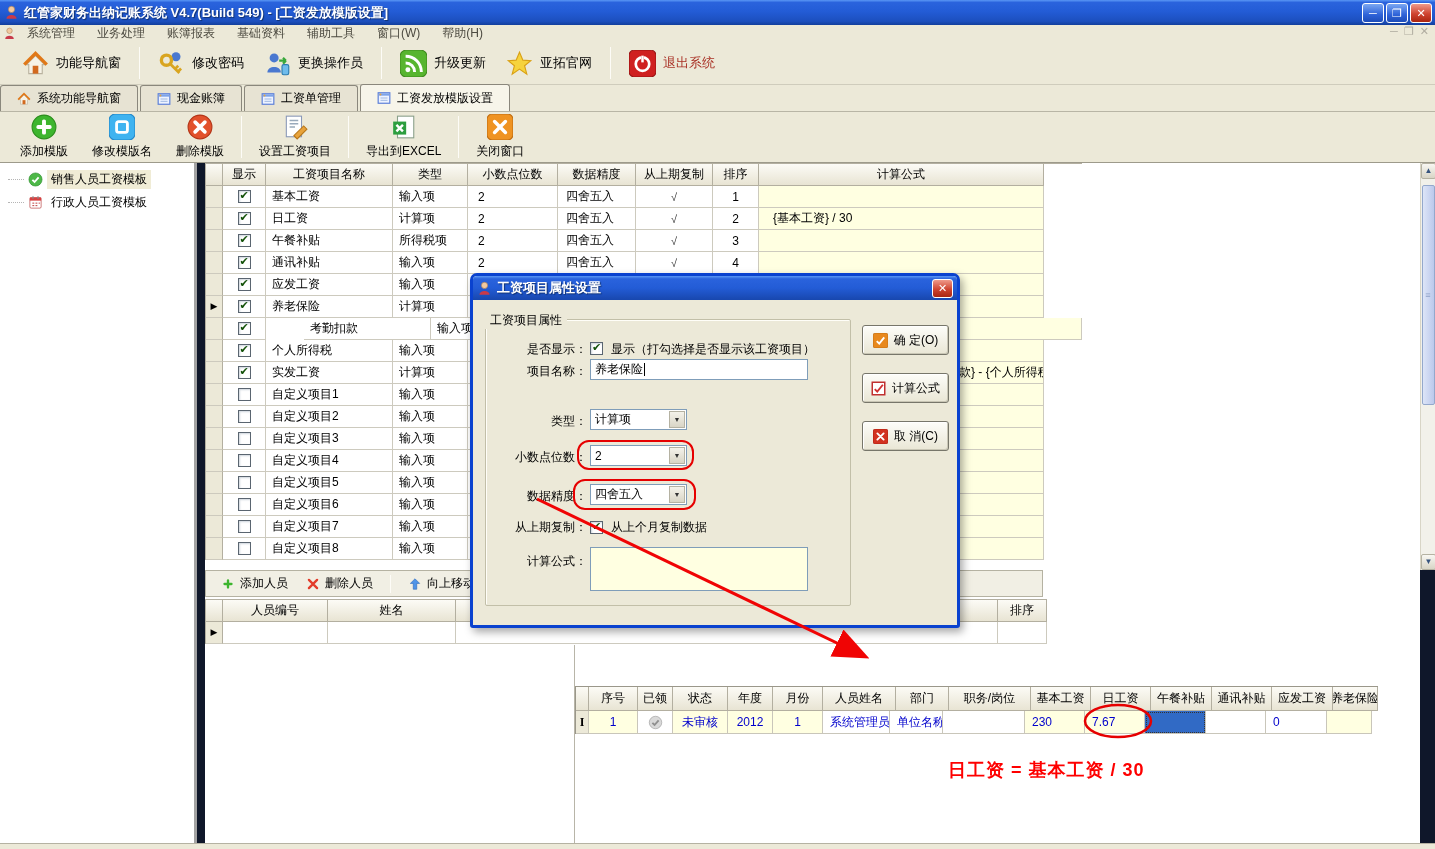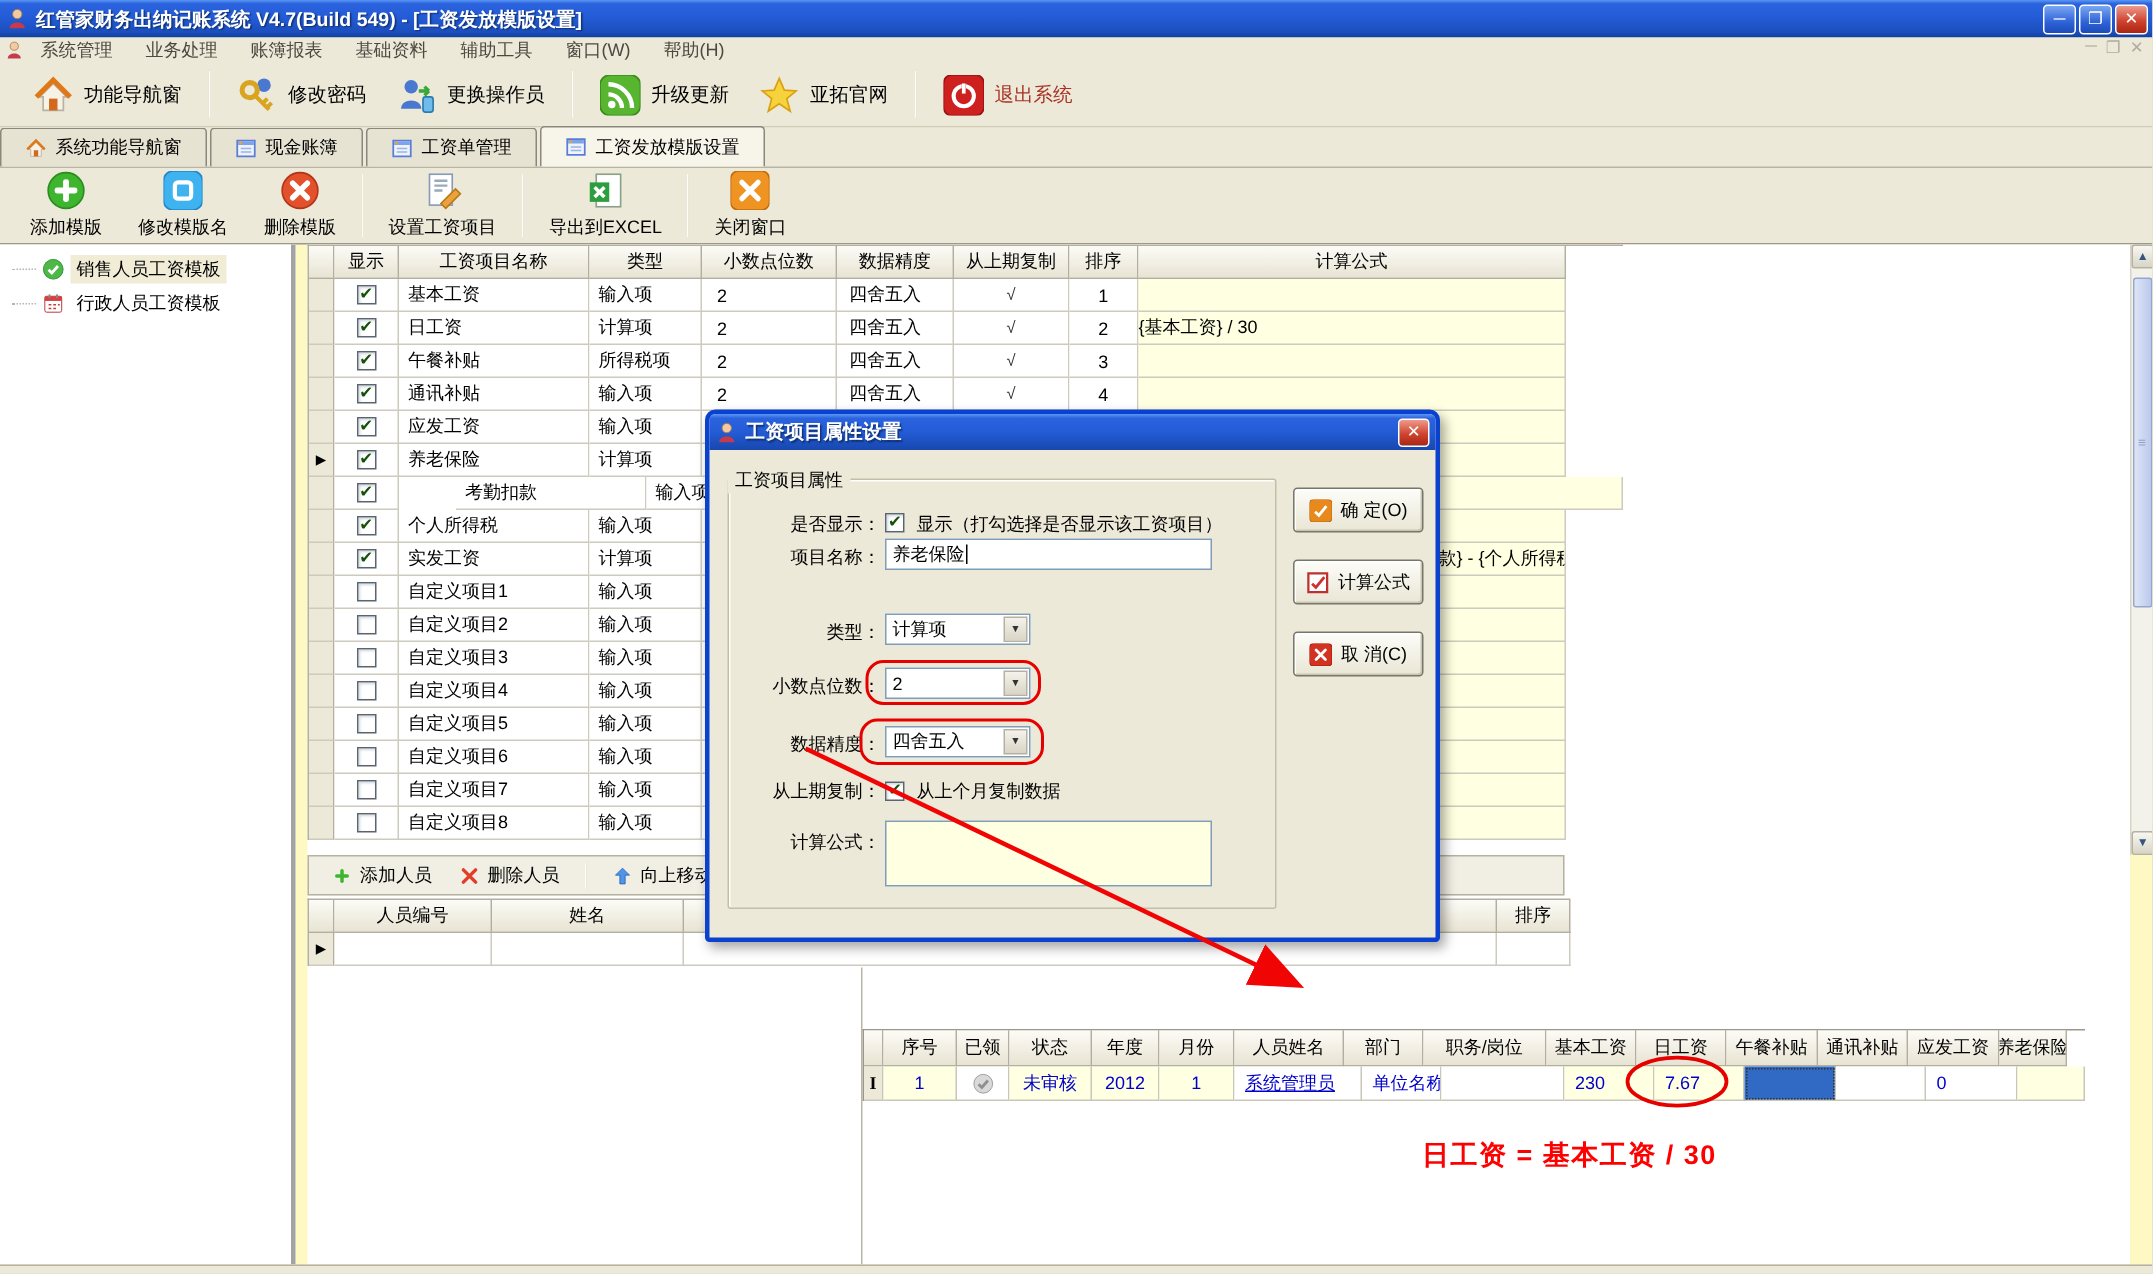--- a/index.html
+++ b/index.html
@@ -1,17 +1,17 @@
 <!DOCTYPE html>
 <html><head>
 <meta charset="utf-8">
 <style>
   html,body{margin:0;padding:0;background:#d4d0c8;}
   *{box-sizing:border-box;}
-  #win{position:relative;width:1435px;height:849px;background:#fef9c3;overflow:hidden;
+  #win{position:relative;width:1435px;height:849px;background:#0f172a;overflow:hidden;
        font-family:"Liberation Sans","DejaVu Sans",sans-serif;font-size:12px;color:#000;}
   .abs{position:absolute;}
 
   
   .titlebar{left:0;top:0;width:1435px;height:25px;display:flex;align-items:center;padding:0 4px;
     background:linear-gradient(180deg,#5a97f5 0%,#2a63dd 10%,#235cd6 45%,#1c4fbe 85%,#123e9c 100%);}
   .tb-title{color:#fff;font-weight:bold;font-size:13px;margin-left:5px;text-shadow:1px 1px 1px #10306e;white-space:nowrap;}
   .winbtns{position:absolute;right:3px;top:3px;display:flex;gap:2px;}
   .wbtn{width:22px;height:20px;border:1px solid #fff;border-radius:3px;color:#fff;font-weight:bold;
     font-size:11px;line-height:18px;text-align:center;background:linear-gradient(180deg,#7aa7f2,#2e62d8 60%,#1d4cb8);}
@@ -53,21 +53,21 @@
 
   
   .grow{display:flex;height:22px;}
   .gh{background:linear-gradient(180deg,#fcfbf6,#e8e4d3);border-right:1px solid #b3afa0;border-bottom:1px solid #b3afa0;
     display:flex;align-items:center;justify-content:center;overflow:hidden;white-space:nowrap;}
   .gc{background:#fff;border-right:1px solid #cdcabe;border-bottom:1px solid #cdcabe;
     display:flex;align-items:center;overflow:hidden;white-space:nowrap;}
   .gc.selc{background:#ece9d8;border-right:1px solid #b3afa0;justify-content:center;}
   .gc.center{justify-content:center;}
   .gc.yellow{background:#ffffe1;}
-  .gc.pl6{padding-left:6px;} .gc.pl10{padding-left:10px;} .gc.pl8{padding-left:8px;} .gc.pl4{padding-left:0;}
+  .gc.pl6{padding-left:6px;} .gc.pl10{padding-left:10px;} .gc.pl8{padding-left:8px;} .gc.pl4{padding-left:14px;}
   #items-grid{left:205px;top:163px;border-left:1px solid #b3afa0;border-top:1px solid #b3afa0;background:#fff;}
   .curarrow{font-size:9px;line-height:9px;color:#000;}
   .cb{width:13px;height:13px;background:#fff;border:1px solid #5a6570;box-shadow:inset 1px 1px 2px #cfd6dd;position:relative;}
   .cb.on::after{content:"✔";position:absolute;left:1px;top:-2px;font-size:11px;color:#14520a;font-weight:bold;}
   .sqrt{font-size:11px;color:#333;}
 
   
   #person-toolbar{left:205px;top:570px;width:838px;height:27px;background:#f1efe4;border:1px solid #b5b2a2;
     display:flex;align-items:center;padding-left:6px;}
   .ptbtn{display:flex;align-items:center;gap:5px;padding:2px 9px;white-space:nowrap;}
@@ -688,21 +688,21 @@
           <span class="icw" style="width: 15px; height: 15px;">
             <svg viewBox="0 0 24 24">
               <circle cx="12" cy="12" r="10" fill="#d9d9d9" stroke="#9a9a9a"></circle>
               <path d="M7 12.5 L10.5 16 L17 8.5" stroke="#8f8f8f" stroke-width="3" fill="none"></path>
             </svg>
           </span>
         </div>
         <div class="pc y center" style="width: 55px;">未审核</div>
         <div class="pc y center" style="width: 45px;">2012</div>
         <div class="pc y center" style="width: 50px;">1</div>
-        <div class="pc" style="width: 85px; text-decoration: underline;">系统管理员</div>
+        <div class="pc" style="width: 67px;">系统管理员</div>
         <div class="pc" style="width: 53px;">单位名称(请</div>
         <div class="pc" style="width: 82px;"></div>
         <div class="pc y" style="width: 60px;">230</div>
         <div class="pc y" style="width: 60px;">7.67</div>
         <div class="pc pselected" style="width: 61px;"></div>
         <div class="pc" style="width: 60px;"></div>
         <div class="pc" style="width: 61px;">0</div>
         <div class="pc y" style="width: 45px;"></div>
       </div>
     </div>

